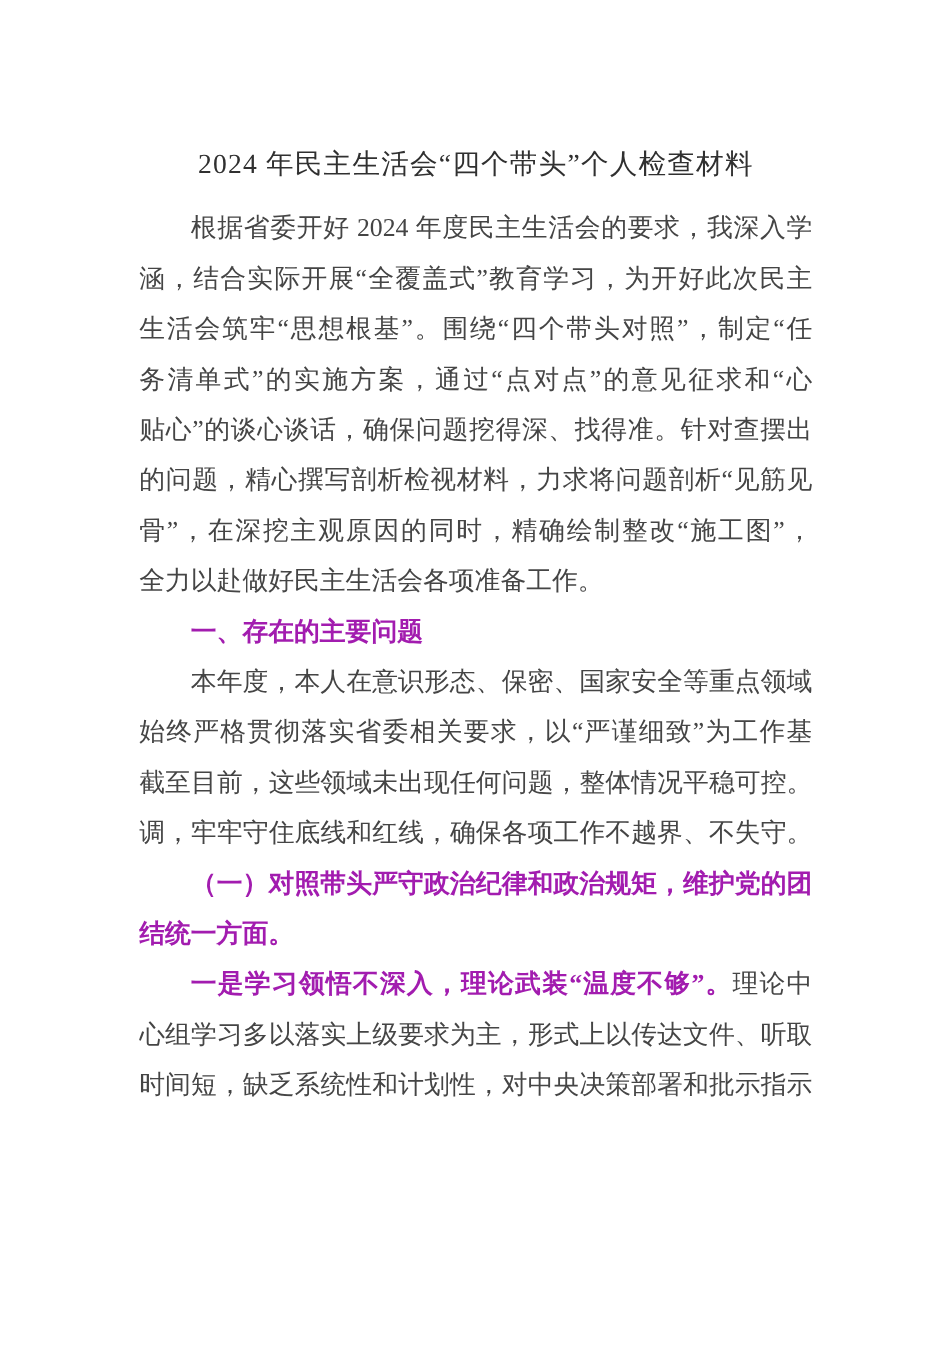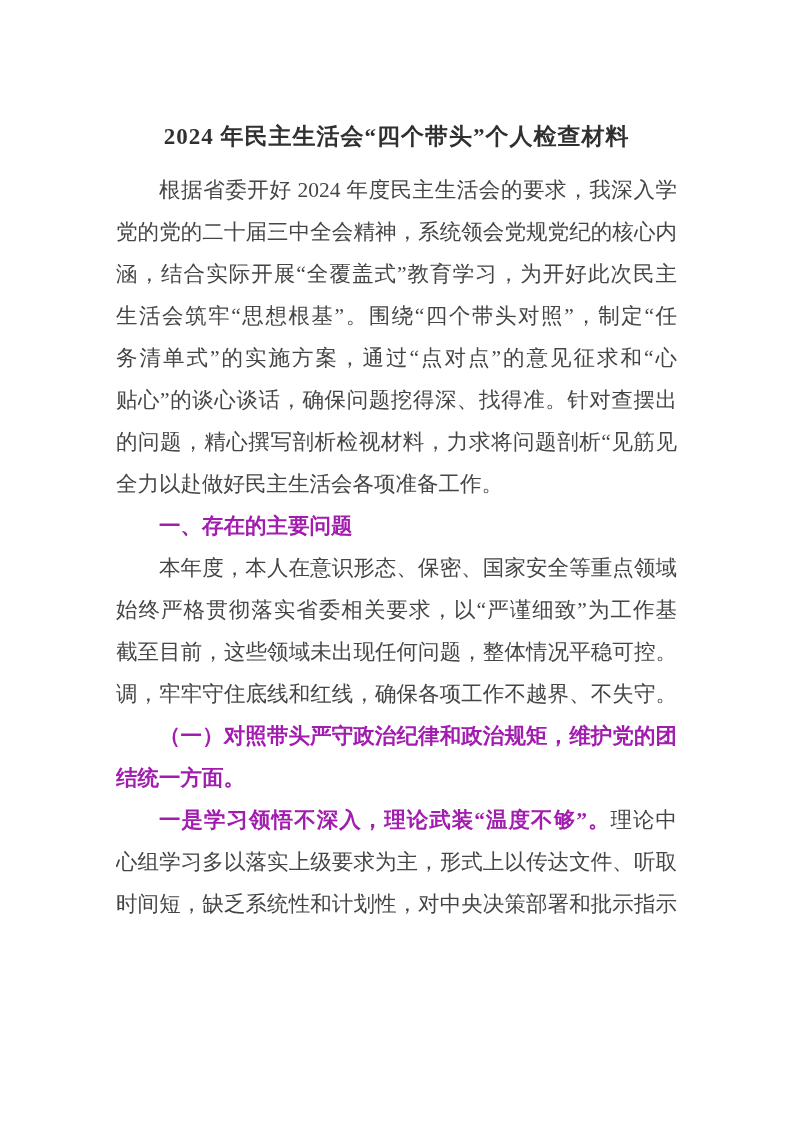--- a/index.html
+++ b/index.html
@@ -14,21 +14,21 @@
   .content {
     position: absolute;
     left: 116px;
     top: 114px;
     width: 561px;
   }
   .doc-title {
     font-size: 23px;
     line-height: 45px;
     height: 45px;
-    font-weight: 700;
+    font-weight: 400;
     text-align: center;
     color: #303030;
     letter-spacing: 1px;
     margin-bottom: 10px;
     white-space: nowrap;
   }
   .line {
     font-size: 21.5px;
     line-height: 42px;
     height: 42px;
@@ -47,26 +47,26 @@
 <body>
 
 <div class="page">
   <div class="content">
 
     <div class="doc-title">
       <span>2024 年民主生活会“四个带头”个人检查材料</span>
     </div>
 
     <div class="line fill indent"><span>根据省委开好 2024 年度民主生活会的要求，我深入学习</span></div>
-    <div class="line fill"><span>党的党的二十届三中全会精神，系统领会党规党纪的核心内</span></div>
     <div class="line fill"><span>涵，结合实际开展“全覆盖式”教育学习，为开好此次民主</span></div>
     <div class="line fill"><span>生活会筑牢“思想根基”。围绕“四个带头对照”，制定“任</span></div>
     <div class="line fill"><span>务清单式”的实施方案，通过“点对点”的意见征求和“心</span></div>
     <div class="line fill"><span>贴心”的谈心谈话，确保问题挖得深、找得准。针对查摆出</span></div>
     <div class="line fill"><span>的问题，精心撰写剖析检视材料，力求将问题剖析“见筋见</span></div>
+    <div class="line fill"><span>骨”，在深挖主观原因的同时，精确绘制整改“施工图”，</span></div>
     <div class="line"><span>全力以赴做好民主生活会各项准备工作。</span></div>
 
     <div class="line indent"><span class="b">一、存在的主要问题</span></div>
 
     <div class="line fill indent"><span>本年度，本人在意识形态、保密、国家安全等重点领域</span></div>
     <div class="line fill"><span>始终严格贯彻落实省委相关要求，以“严谨细致”为工作基</span></div>
     <div class="line fill"><span>截至目前，这些领域未出现任何问题，整体情况平稳可控。</span></div>
     <div class="line fill"><span>调，牢牢守住底线和红线，确保各项工作不越界、不失守。</span></div>
 
     <div class="line fill indent"><span class="b">（一）对照带头严守政治纪律和政治规矩，维护党的团</span></div>

